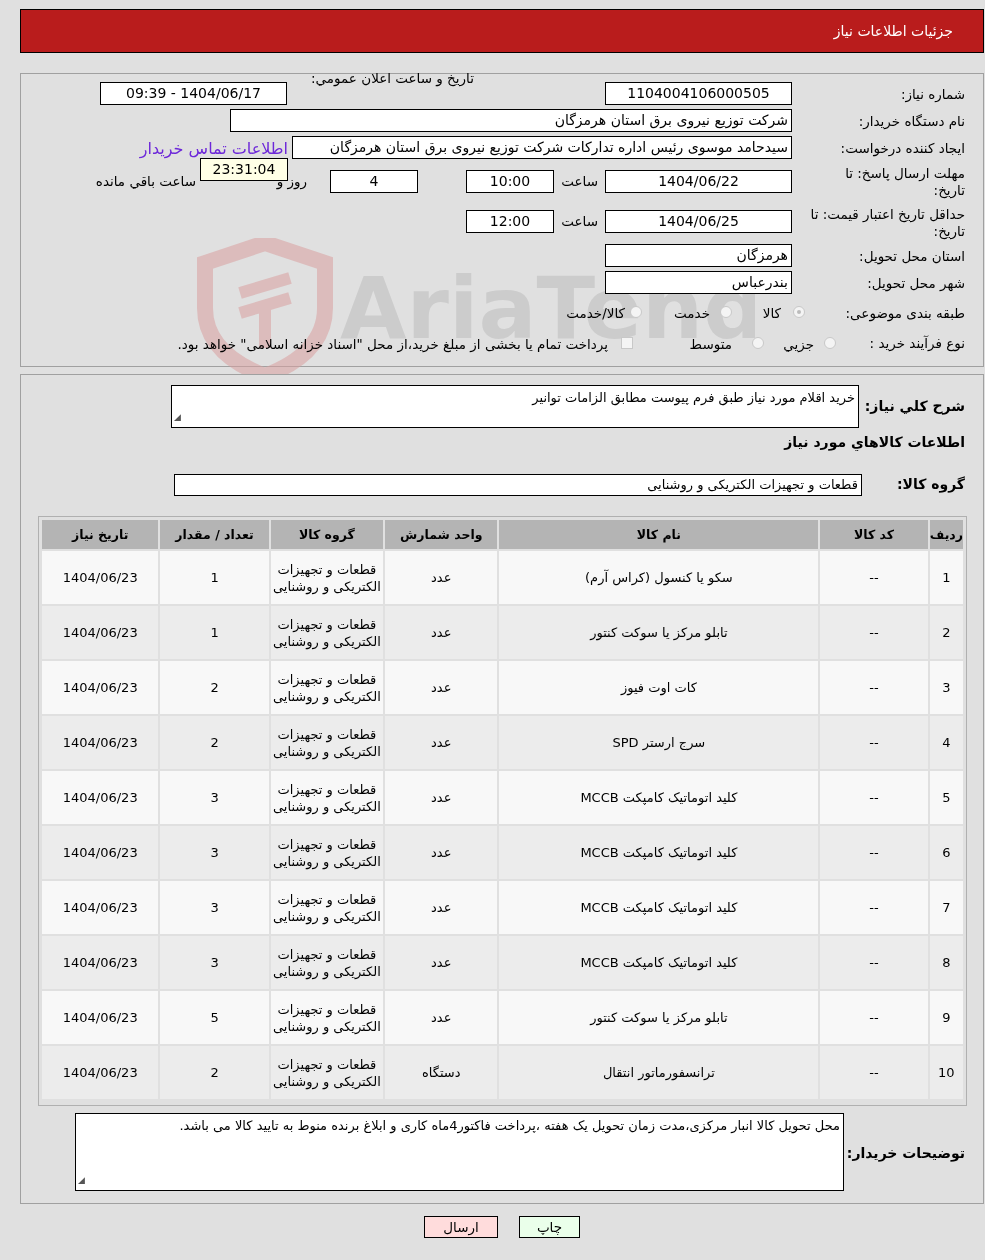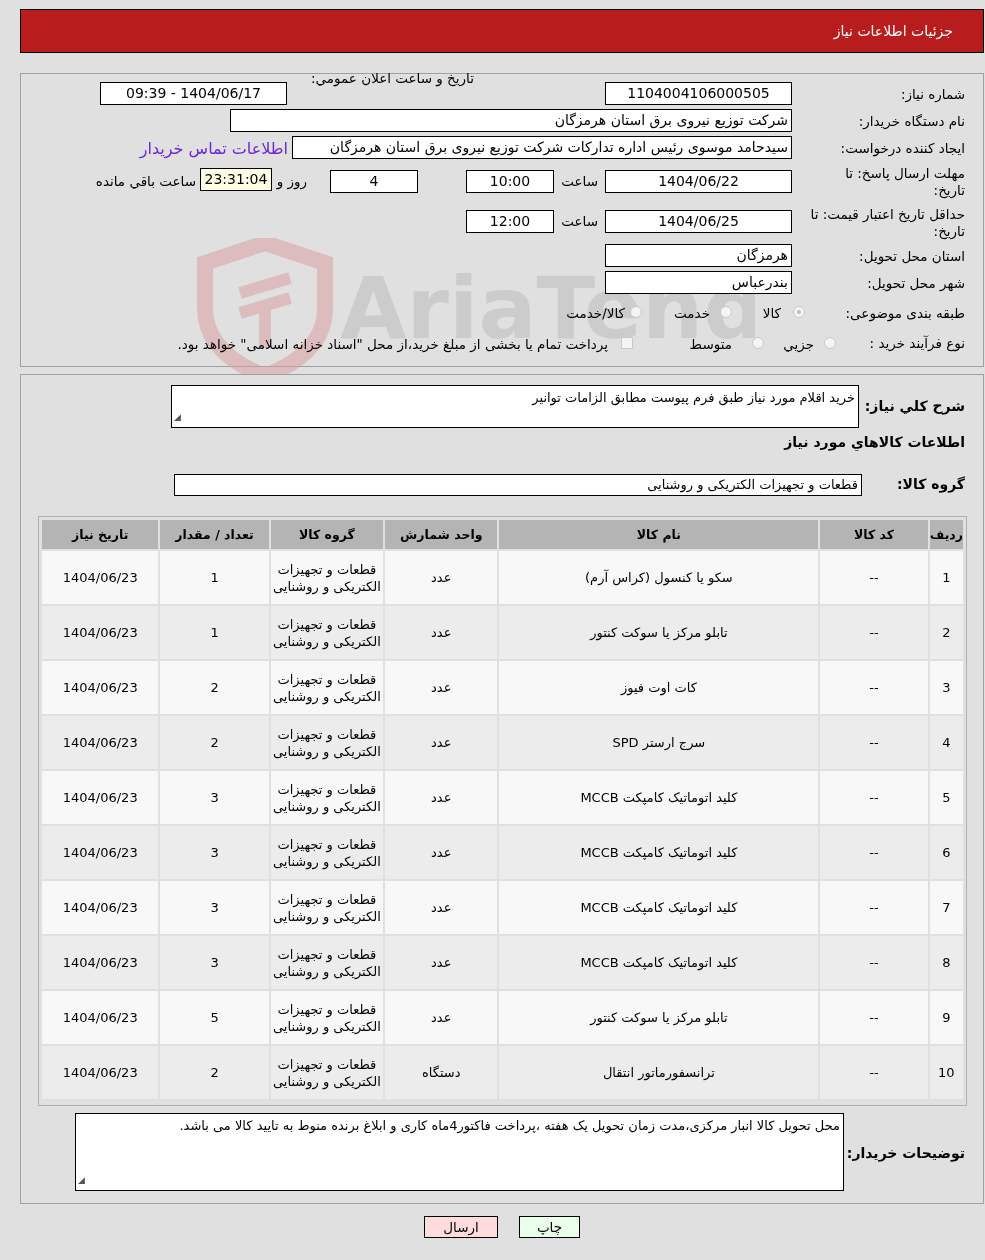--- a/index.html
+++ b/index.html
@@ -93,21 +93,21 @@
 
 <span class="lbl" style="right:20px; top:165px; line-height:17px; text-align:right;">
   <span>مهلت ارسال پاسخ: تا</span><br>
   <span>تاريخ:</span>
 </span>
 <div class="box" style="left:605px; top:170px; width:187px;">1404/06/22</div>
 <span class="lbl" style="right:387px; top:173px;">ساعت</span>
 <div class="box" style="left:466px; top:170px; width:88px;">10:00</div>
 <div class="box" style="left:330px; top:170px; width:88px;">4</div>
 <span class="lbl" style="right:678px; top:173px;">روز و</span>
-<div class="box yellow" style="left:200px; top:168px; width:72px;">23:31:04</div>
+<div class="box yellow" style="left:200px; top:158px; width:88px;">23:31:04</div>
 <span class="lbl" style="right:789px; top:173px;">ساعت باقي مانده</span>
 
 <span class="lbl" style="right:20px; top:206px; line-height:17px; text-align:right;">
   <span>حداقل تاريخ اعتبار قيمت: تا</span><br>
   <span>تاريخ:</span>
 </span>
 <div class="box" style="left:605px; top:210px; width:187px;">1404/06/25</div>
 <span class="lbl" style="right:387px; top:213px;">ساعت</span>
 <div class="box" style="left:466px; top:210px; width:88px;">12:00</div>
 

